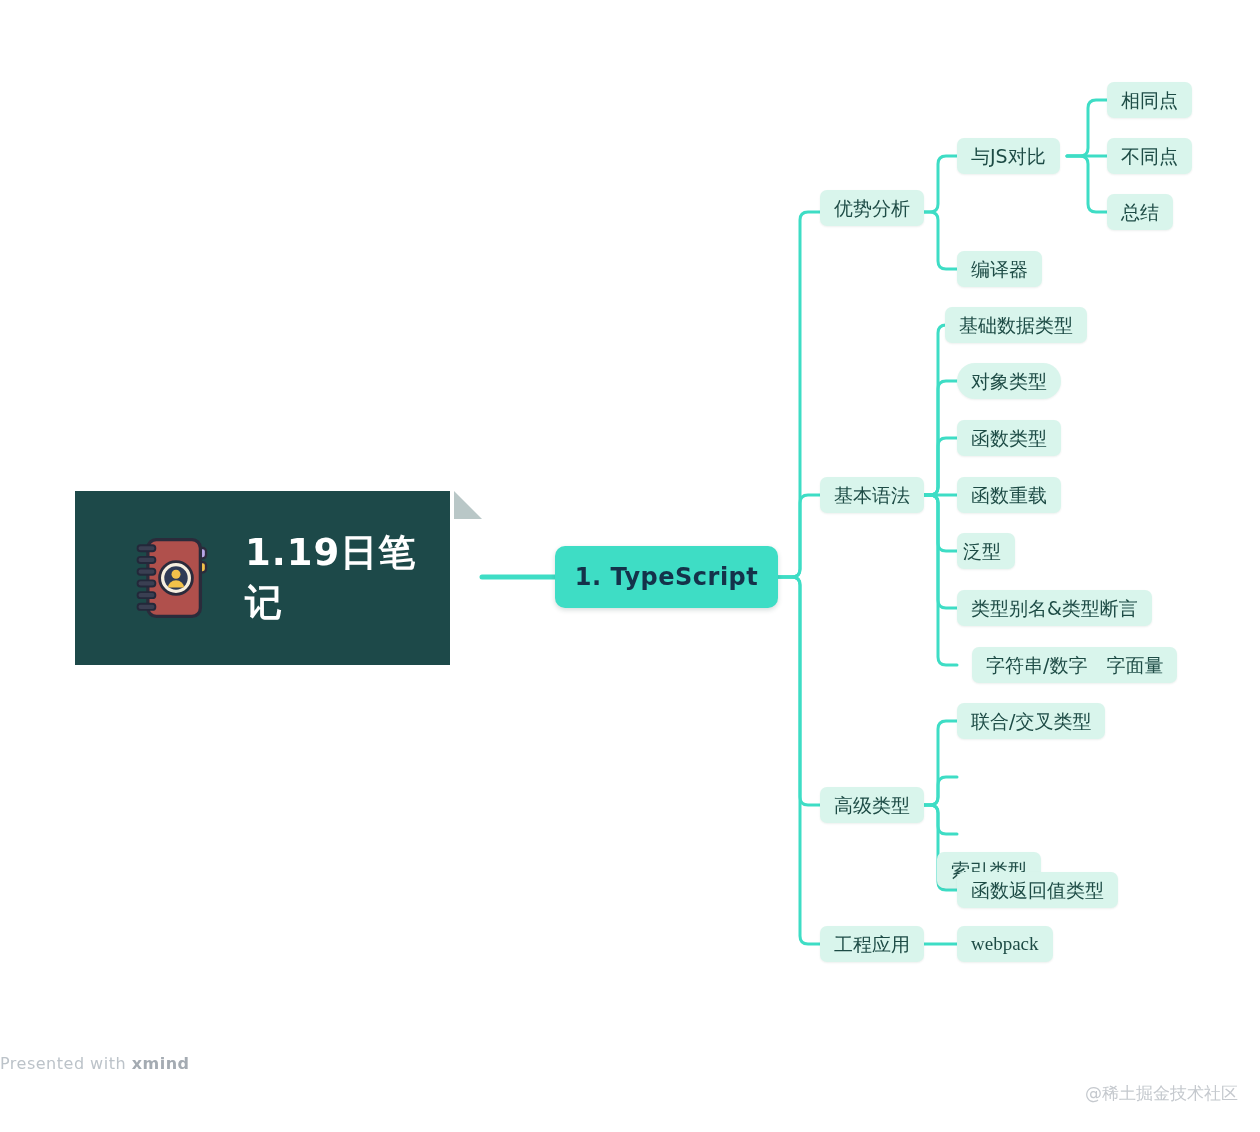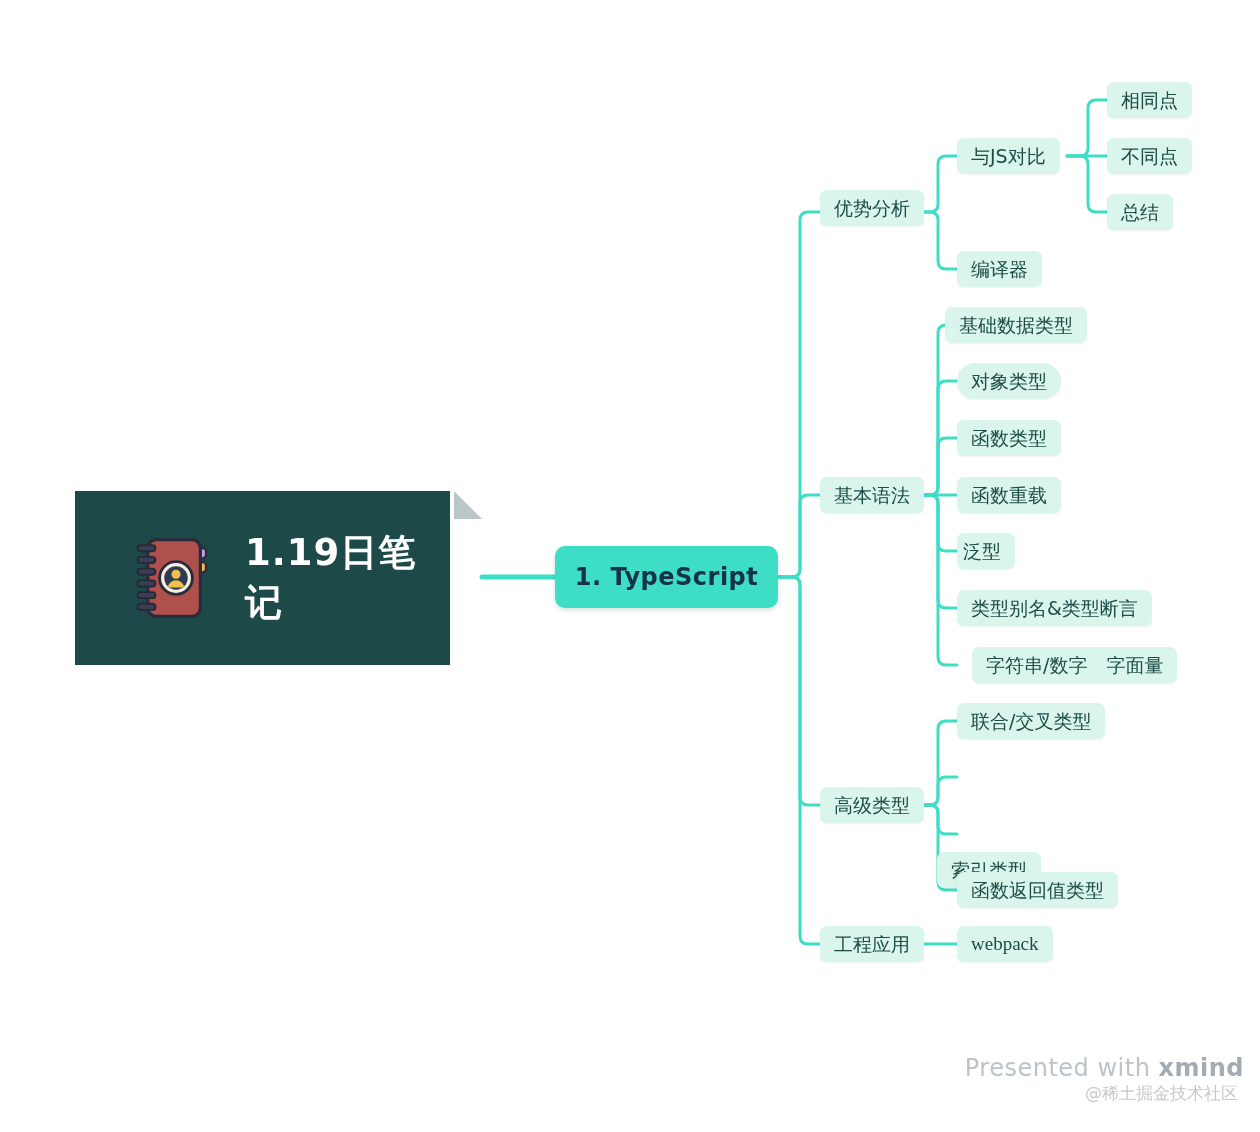--- a/index.html
+++ b/index.html
@@ -24,21 +24,21 @@
            display:flex;align-items:center;justify-content:center;letter-spacing:.5px;
            box-shadow:0 2px 5px rgba(20,60,55,0.18);}
 
   .root{position:absolute;left:75px;top:491px;width:375px;height:174px;background:var(--root-bg);
         clip-path:polygon(0 0,379px 0,407px 28px,407px 174px,0 174px);
         display:flex;align-items:center;gap:24px;padding-left:56px;}
   .root-label{color:#ffffff;font-size:37px;font-weight:bold;letter-spacing:1px;}
   .fold{position:absolute;left:454px;top:491px;width:0;height:0;
         border-bottom:28px solid #b9c7c7;border-right:28px solid transparent;}
 
-  .footer{position:absolute;left:0;right:16px;top:1054px;text-align:right;font-size:24px;color:#bcc3c9;letter-spacing:.5px;}
+  .footer{position:absolute;left:0;right:0;top:1054px;text-align:left;font-size:16px;color:#bcc3c9;letter-spacing:.5px;}
   .footer b{color:#a4abb2;font-weight:bold;}
   .watermark{position:absolute;right:22px;top:1082px;font-size:17px;color:#c5c9ce;}
   .nb-icon{width:90px;height:90px;flex:0 0 auto;}
 </style>
 </head>
 <body>
 
 <div class="canvas">
 
   <svg class="links" viewBox="0 0 1260 1132" xmlns="http://www.w3.org/2000/svg">

